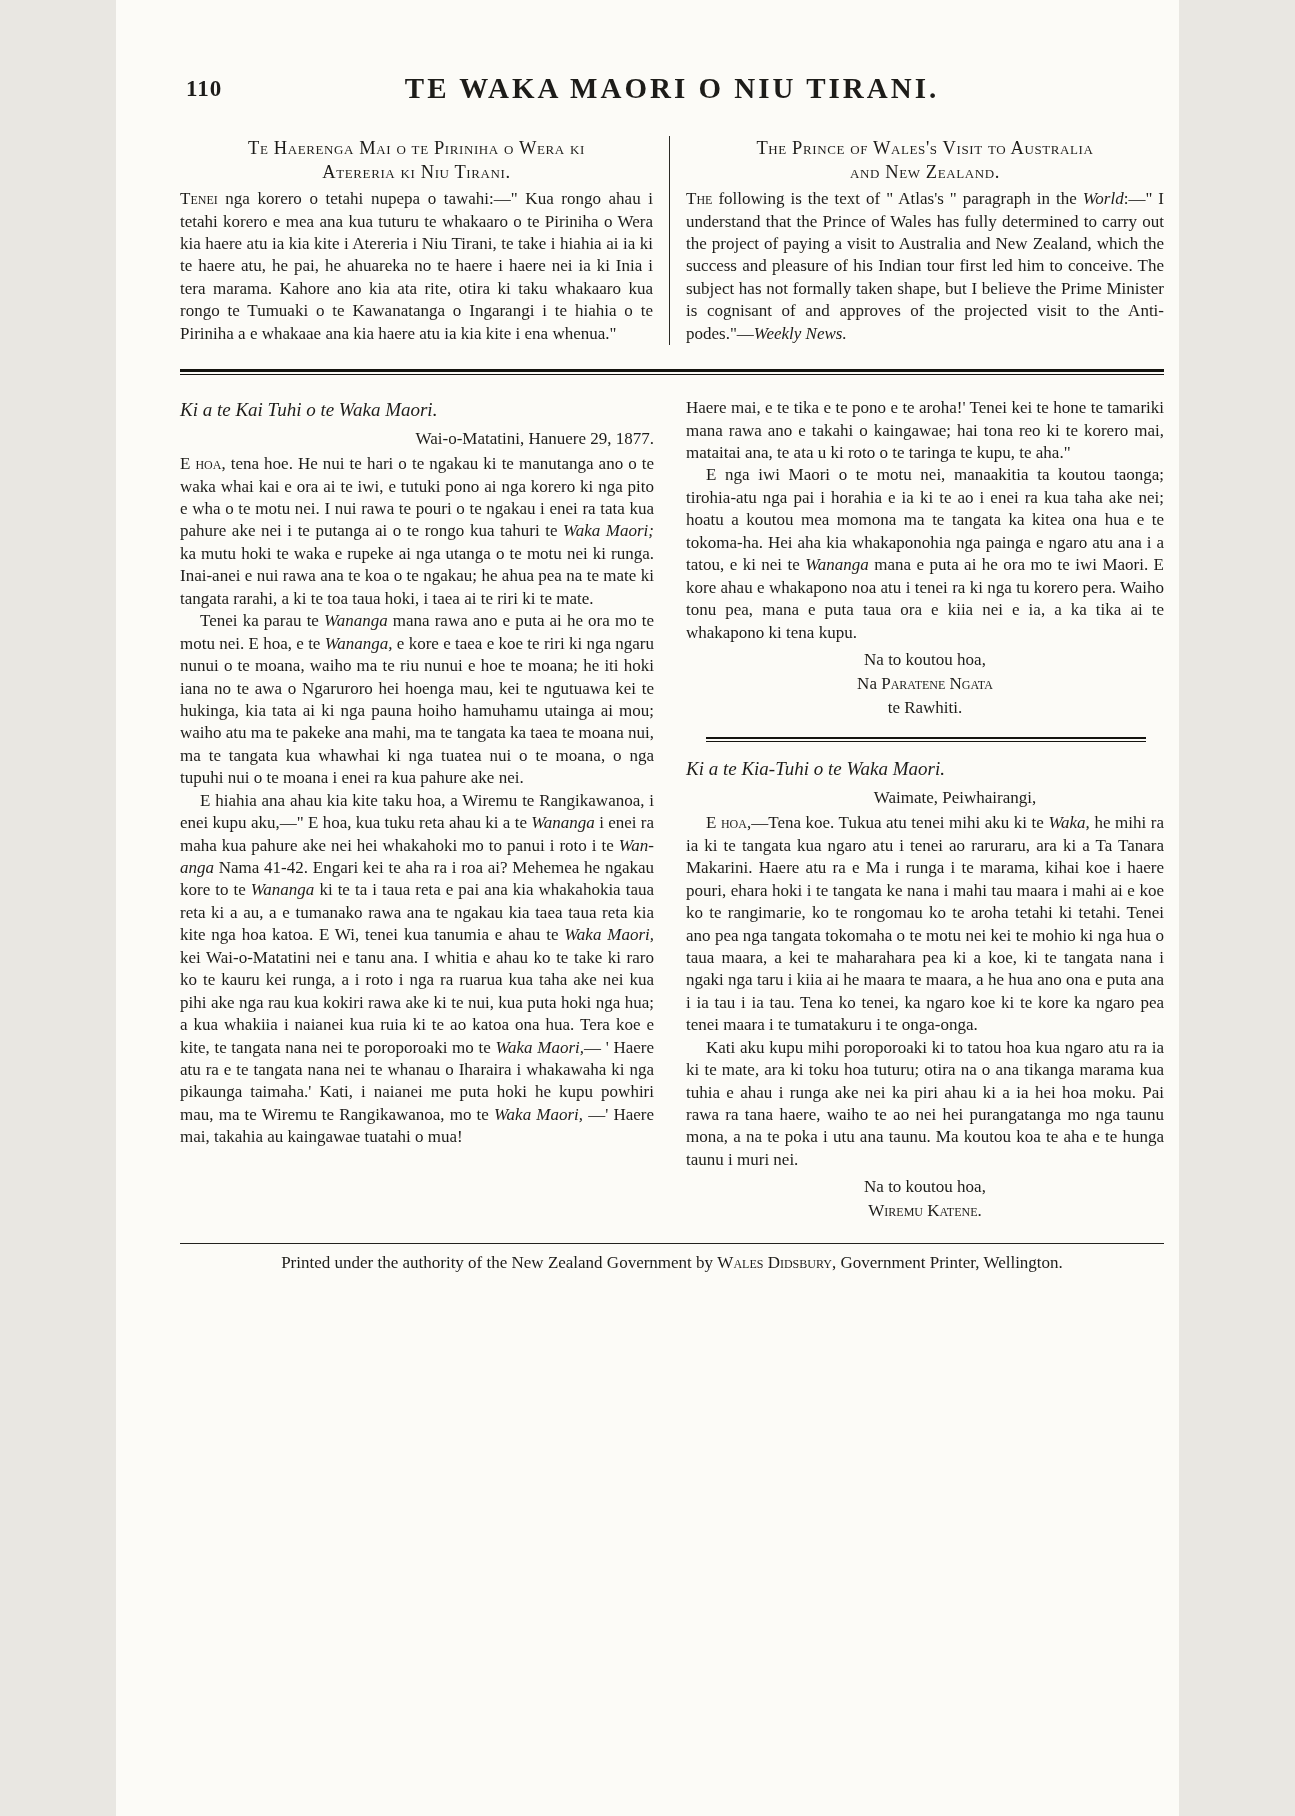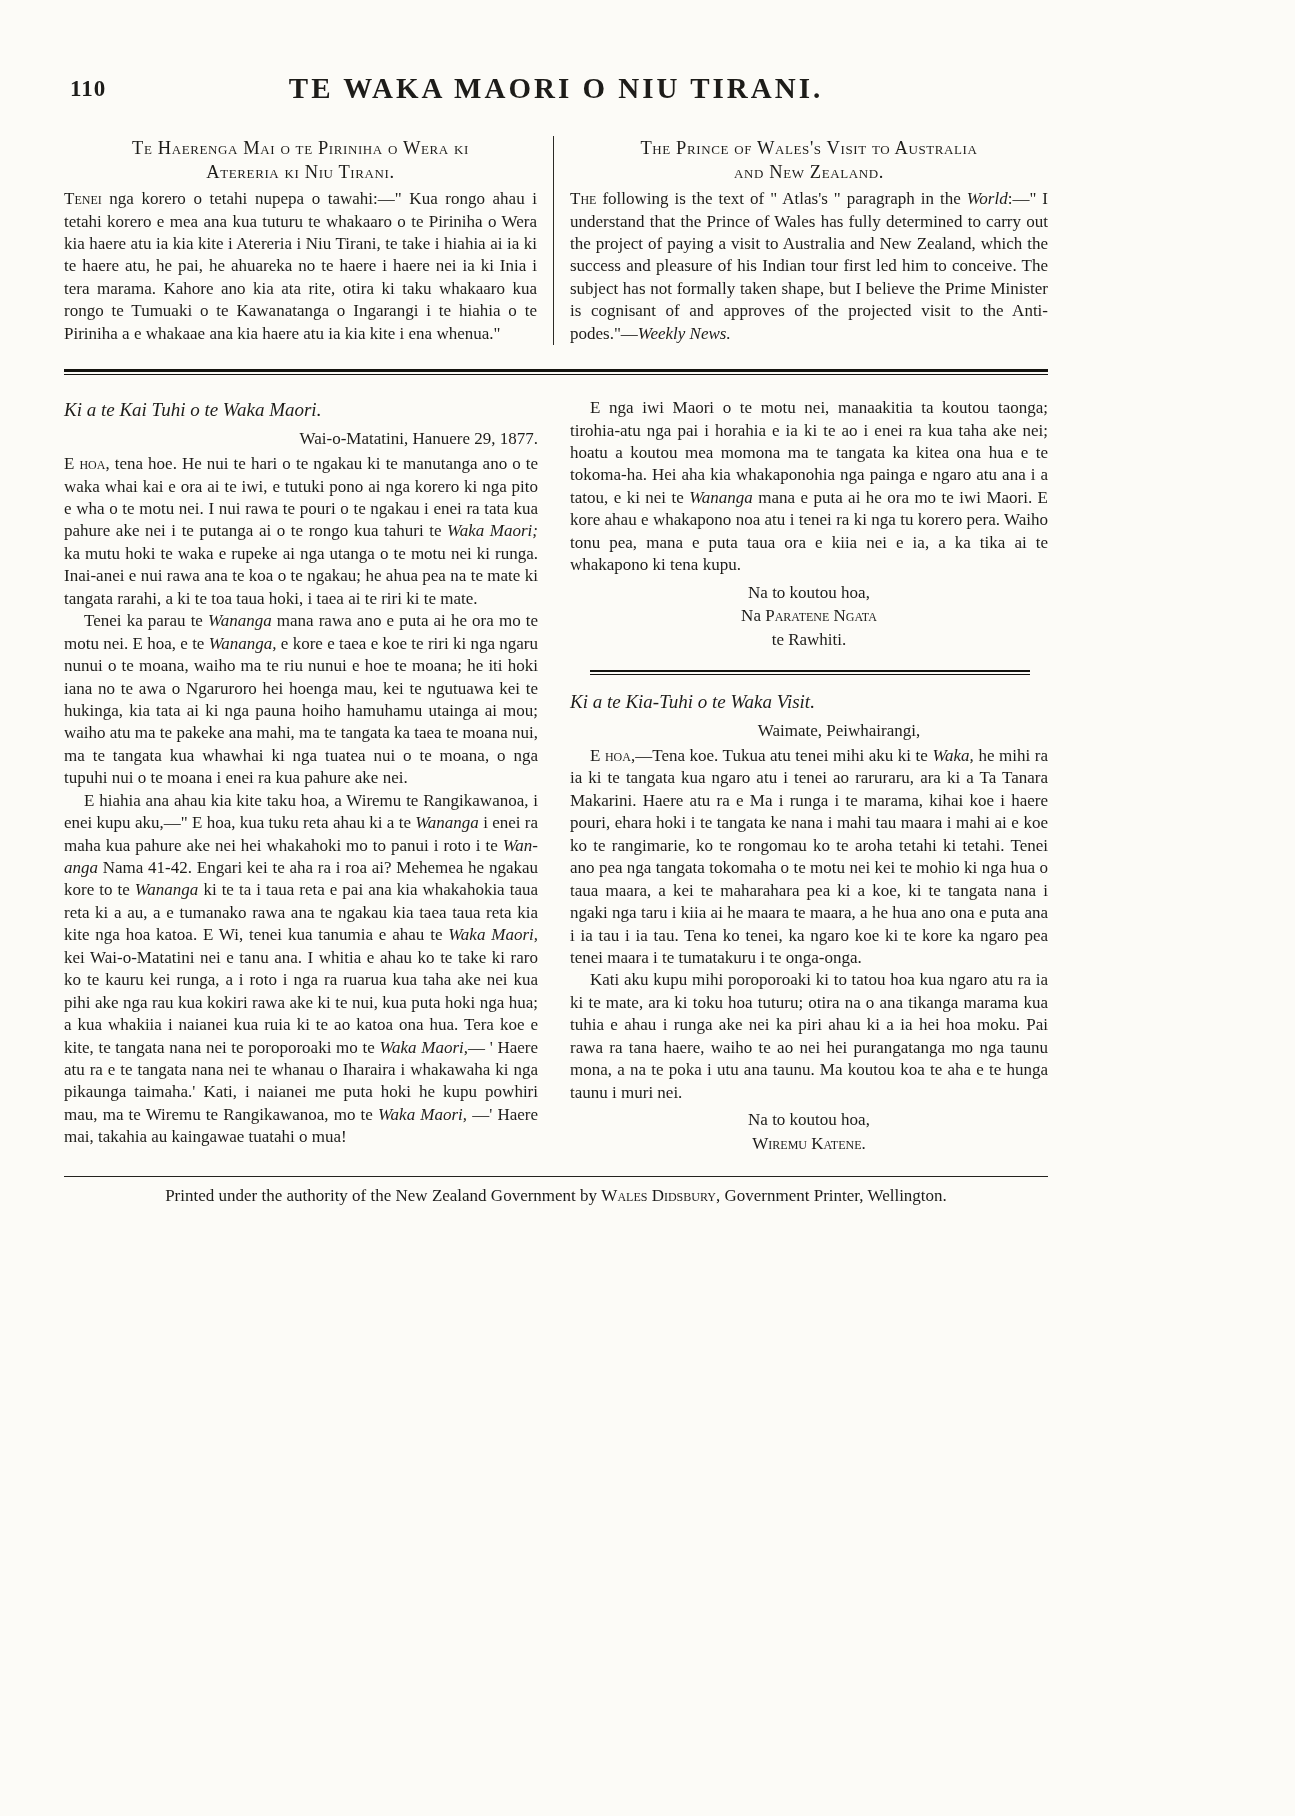--- a/index.html
+++ b/index.html
@@ -1,19 +1,19 @@
 <!DOCTYPE html>
 <html><head>
 <meta charset="utf-8">
 <style>
   * { box-sizing: border-box; }
   html, body { margin: 0; padding: 0; background: #e9e7e2; }
   .page {
     position: relative;
-    width: 1295px;
+    width: 1063px;
     height: 1816px;
     margin: 0 auto;
     background: #fcfbf7;
     color: #1d1c19;
     font-family: "Liberation Serif", "DejaVu Serif", serif;
     overflow: hidden;
   }
   .content {
     width: 984px;
     margin-left: 64px;
@@ -108,31 +108,32 @@
 
       <div class="main-left">
         <h3 class="letter-heading">Ki a te Kai Tuhi o te Waka Maori.</h3>
         <p class="dateline">Wai-o-Matatini, Hanuere 29, 1877.</p>
         <p class="body-para"><span class="sc">E hoa</span><span>, tena hoe.  He nui te hari o te ngakau ki te manutanga ano o te waka whai kai e ora ai te iwi, e tutuki pono ai nga korero ki nga pito e wha o te motu nei.  I nui rawa te pouri o te ngakau i enei ra tata kua pahure ake nei i te putanga ai o te rongo kua tahuri te </span><span class="i">Waka Maori;</span><span> ka mutu hoki te waka e rupeke ai nga utanga o te motu nei ki runga.  Inai-anei e nui rawa ana te koa o te ngakau; he ahua pea na te mate ki tangata rarahi, a ki te toa taua hoki, i taea ai te riri ki te mate.</span></p>
         <p class="body-para indent"><span>Tenei ka parau te </span><span class="i">Wananga</span><span> mana rawa ano e puta ai he ora mo te motu nei.  E hoa, e te </span><span class="i">Wananga,</span><span> e kore e taea e koe te riri ki nga ngaru nunui o te moana, waiho ma te riu nunui e hoe te moana; he iti hoki iana no te awa o Ngaruroro hei hoenga mau, kei te ngutuawa kei te hukinga, kia tata ai ki nga pauna hoiho hamuhamu utainga ai mou; waiho atu ma te pakeke ana mahi, ma te tangata ka taea te moana nui, ma te tangata kua whawhai ki nga tuatea nui o te moana, o nga tupuhi nui o te moana i enei ra kua pahure ake nei.</span></p>
         <p class="body-para indent"><span>E hiahia ana ahau kia kite taku hoa, a Wiremu te Rangikawanoa, i enei kupu aku,—" E hoa, kua tuku reta ahau ki a te </span><span class="i">Wananga</span><span> i enei ra maha kua pahure ake nei hei whakahoki mo to panui i roto i te </span><span class="i">Wan-anga</span><span> Nama 41-42.  Engari kei te aha ra i roa ai? Mehemea he ngakau kore to te </span><span class="i">Wananga</span><span> ki te ta i taua reta e pai ana kia whakahokia taua reta ki a au, a e tumanako rawa ana te ngakau kia taea taua reta kia kite nga hoa katoa.  E Wi, tenei kua tanumia e ahau te </span><span class="i">Waka Maori,</span><span> kei Wai-o-Matatini nei e tanu ana.  I whitia e ahau ko te take ki raro ko te kauru kei runga, a i roto i nga ra ruarua kua taha ake nei kua pihi ake nga rau kua kokiri rawa ake ki te nui, kua puta hoki nga hua; a kua whakiia i naianei kua ruia ki te ao katoa ona hua.  Tera koe e kite, te tangata nana nei te poroporoaki mo te </span><span class="i">Waka Maori,</span><span>— ' Haere atu ra e te tangata nana nei te whanau o Iharaira i whakawaha ki nga pikaunga taimaha.'  Kati, i naianei me puta hoki he kupu powhiri mau, ma te Wiremu te Rangikawanoa, mo te </span><span class="i">Waka Maori,</span><span> —' Haere mai, takahia au kaingawae tuatahi o mua!</span></p>
       </div>
 
       <div class="main-right">
+        <p class="body-para"><span>Haere mai, e te tika e te pono e te aroha!'  Tenei kei te hone te tamariki mana rawa ano e takahi o kaingawae; hai tona reo ki te korero mai, mataitai ana, te ata u ki roto o te taringa te kupu, te aha."</span></p>
         <p class="body-para indent"><span>E nga iwi Maori o te motu nei, manaakitia ta koutou taonga; tirohia-atu nga pai i horahia e ia ki te ao i enei ra kua taha ake nei; hoatu a koutou mea momona ma te tangata ka kitea ona hua e te tokoma-ha.  Hei aha kia whakaponohia nga painga e ngaro atu ana i a tatou, e ki nei te </span><span class="i">Wananga</span><span> mana e puta ai he ora mo te iwi Maori.  E kore ahau e whakapono noa atu i tenei ra ki nga tu korero pera.  Waiho tonu pea, mana e puta taua ora e kiia nei e ia, a ka tika ai te whakapono ki tena kupu.</span></p>
 
         <div class="sig-block">
           <p class="sig"><span>Na to koutou hoa,</span></p>
           <p class="sig"><span>Na </span><span class="sc">Paratene Ngata</span></p>
           <p class="sig"><span>te Rawhiti.</span></p>
         </div>
 
         <div class="inner-rule"></div>
 
-        <h3 class="letter-heading">Ki a te Kia-Tuhi o te Waka Visit.</h3>
+        <h3 class="letter-heading">Ki a te Kia-Tuhi o te Waka Maori.</h3>
         <p class="dateline dateline-center">Waimate, Peiwhairangi,</p>
         <p class="body-para indent"><span class="sc">E hoa</span><span>,—Tena koe.  Tukua atu tenei mihi aku ki te </span><span class="i">Waka,</span><span> he mihi ra ia ki te tangata kua ngaro atu i tenei ao raruraru, ara ki a Ta Tanara Makarini.  Haere atu ra e Ma i runga i te marama, kihai koe i haere pouri, ehara hoki i te tangata ke nana i mahi tau maara i mahi ai e koe ko te rangimarie, ko te rongomau ko te aroha tetahi ki tetahi.  Tenei ano pea nga tangata tokomaha o te motu nei kei te mohio ki nga hua o taua maara, a kei te maharahara pea ki a koe, ki te tangata nana i ngaki nga taru i kiia ai he maara te maara, a he hua ano ona e puta ana i ia tau i ia tau.  Tena ko tenei, ka ngaro koe ki te kore ka ngaro pea tenei maara i te tumatakuru i te onga-onga.</span></p>
         <p class="body-para indent"><span>Kati aku kupu mihi poroporoaki ki to tatou hoa kua ngaro atu ra ia ki te mate, ara ki toku hoa tuturu; otira na o ana tikanga marama kua tuhia e ahau i runga ake nei ka piri ahau ki a ia hei hoa moku.  Pai rawa ra tana haere, waiho te ao nei hei purangatanga mo nga taunu mona, a na te poka i utu ana taunu.  Ma koutou koa te aha e te hunga taunu i muri nei.</span></p>
 
         <div class="sig-block">
           <p class="sig"><span>Na to koutou hoa,</span></p>
           <p class="sig"><span class="sc">Wiremu Katene.</span></p>
         </div>
       </div>
 

